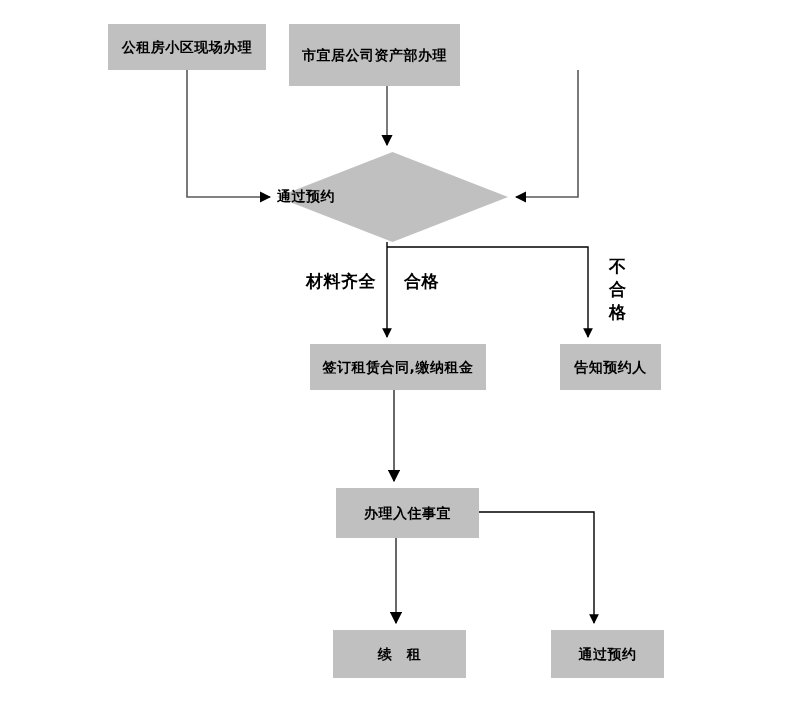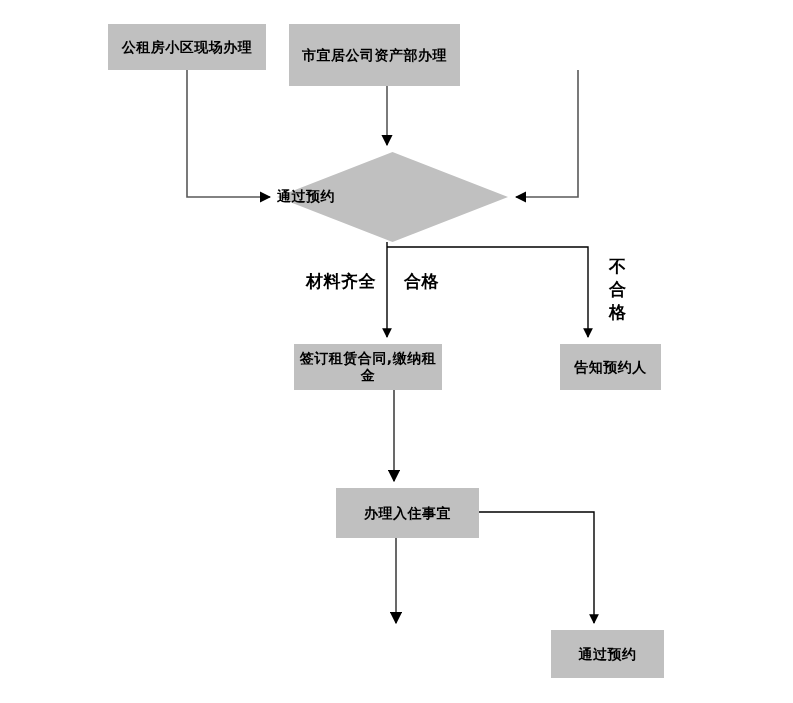--- a/index.html
+++ b/index.html
@@ -128,30 +128,33 @@
   </div>
 
   <div class="edge-label" style="left:404px; top:270px;text-align:center;">
     <span>合格</span>
   </div>
 
   <div class="edge-label vertical" style="left:609px; top:255px;">
     <span>不合格</span>
   </div>
 
-  <div class="node" style="left:294px; top:344px; width:148px; height:46px;">
+  <div class="node" style="left:310px; top:344px; width:176px; height:46px;">
     <span>签订租赁合同,缴纳租金</span>
   </div>
 
   <div class="node" style="left:538px; top:344px; width:101px; height:46px;margin-left:22px;">
     <span>告知预约人</span>
   </div>
 
   <div class="node" style="left:336px; top:488px; width:143px; height:50px;">
     <span>办理入住事宜</span>
   </div>
 
+  <div class="node" style="left:333px; top:630px; width:133px; height:48px;">
+    <span>续　租</span>
+  </div>
 
   <div class="node" style="left:551px; top:630px; width:113px; height:48px;">
     <span>通过预约</span>
   </div>
 
 </div>
 
 </body></html>

